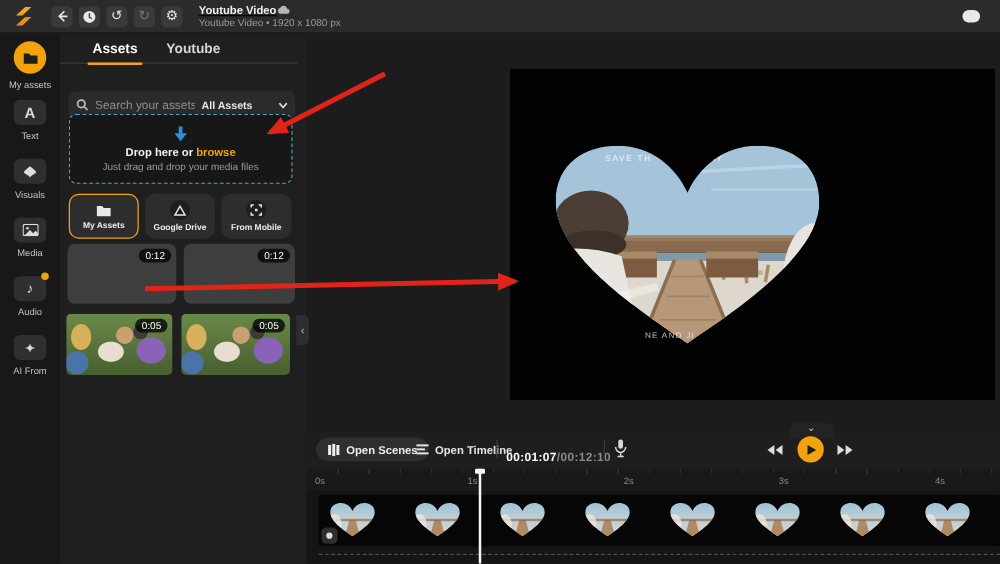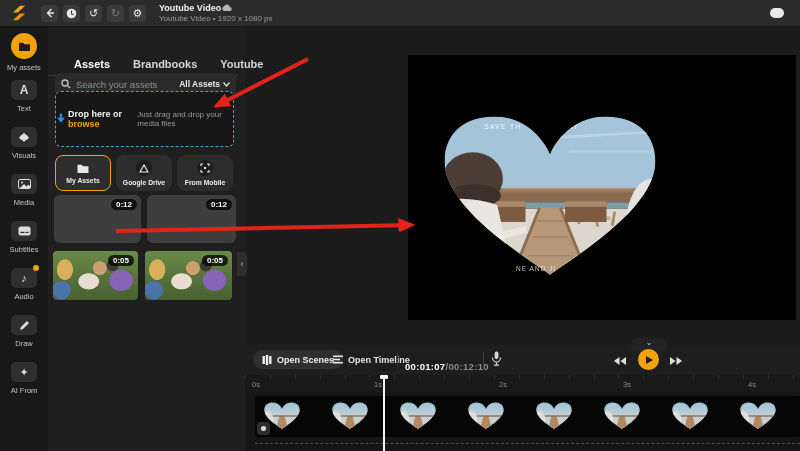--- a/index.html
+++ b/index.html
@@ -8,63 +8,63 @@
   .stage { position:relative; width:800px; height:451px; }
 
   
   .topbar { position:absolute; left:0; top:0; width:800px; height:27px; background:#2b2b2b;
     display:flex; align-items:center; padding:0 10px; gap:5px; border-bottom:1px solid #151515; z-index:10;}
   .logo { width:18px; height:18px; margin-right:8px; }
   .tb-btn { width:17px; height:17px; background:#3a3a3a; border-radius:4px; color:#e8e8e8;
     display:flex; align-items:center; justify-content:center; font-size:11px; line-height:1; }
   .tb-btn.disabled { color:#777; }
   .title-block { margin-left:8px; display:flex; flex-direction:column; justify-content:center; }
-  .title-row { display:flex; align-items:center; gap:0; }
+  .title-row { display:flex; align-items:center; gap:0;text-decoration:underline; }
   .doc-title { font-size:9px; font-weight:bold; color:#f2f2f2; }
   .doc-sub { font-size:8px; color:#9a9a9a; margin-top:1px; }
   .tb-spacer { flex:1; }
   .chat-bubble { width:14px; height:10px; background:#e8e8e8; border-radius:5px; position:relative; margin-right:6px;}
   .chat-bubble:after { content:""; position:absolute; left:2px; bottom:-3px; border:3px solid transparent; border-top-color:#e8e8e8; }
 
   
   .rail { position:absolute; left:0; top:27px; width:48px; height:424px; background:#181818;
     display:flex; flex-direction:column; align-items:center; padding-top:6px; z-index:5;}
   .rail-item { display:flex; flex-direction:column; align-items:center; margin-bottom:4px; width:48px; height:43px; }
   .rail-icon { width:26px; height:20px; background:#2f2f2f; border-radius:5px; color:#ddd;
     display:flex; align-items:center; justify-content:center; font-size:11px; position:relative; }
   .rail-item.first .rail-icon { width:26px; height:26px; border-radius:50%; background:#f2a20c; color:#1d1d1d; }
   .rail-label { font-size:7.5px; color:#c4c4c4; margin-top:4px; white-space:nowrap; }
   .badge-dot { position:absolute; right:-2px; top:-3px; width:6px; height:6px; border-radius:50%; background:#f2a20c; }
 
   
   .panel { position:absolute; left:48px; top:27px; width:197px; height:424px; background:#1f1f1f; z-index:5;}
   .tabs { position:absolute; left:0; top:0; width:190px; height:24px; display:flex; align-items:center;
-    padding-left:26px; gap:23px; border-bottom:1px solid #3a3a3a;margin-top:25px; }
+    padding-left:26px; gap:23px; border-bottom:1px solid #3a3a3a; }
   .tab { font-size:11px; font-weight:bold; color:#d6d6d6; position:relative; height:24px; display:flex; align-items:center;}
   .tab.active { color:#ffffff; }
   .tab.active:after { content:""; position:absolute; left:-4px; right:-4px; bottom:-1px; height:2px; background:#f2a20c; border-radius:1px;}
   .searchbar { position:absolute; left:7px; top:34px; width:181px; height:22px; background:#2b2b2b;
     border-radius:5px; display:flex; align-items:center; padding:0 6px; gap:5px;margin-top:12px;}
   .searchbar input { flex:1; min-width:10px; background:transparent; border:none; outline:none; color:#ddd; font-size:9.5px; }
   .searchbar input::placeholder { color:#8f8f8f; }
-  .filter { display:flex; align-items:center; gap:3px; font-size:8.5px; font-weight:bold; color:#e8e8e8; white-space:nowrap;}
+  .filter { display:flex; align-items:center; gap:21px; font-size:8.5px; font-weight:bold; color:#e8e8e8; white-space:nowrap;}
   .dropzone { position:absolute; left:7px; top:64px; width:179px; height:56px; border:1.5px dashed #53a0bf;
-    border-radius:6px; background:#171717; display:flex; flex-direction:row; align-items:center; justify-content:center; gap:2px;}
+    border-radius:6px; background:#171717; display:flex; flex-direction:column; align-items:center; justify-content:center; gap:2px;text-align:right;}
   .dz-title { font-size:9px; font-weight:bold; color:#f2f2f2; }
   .dz-title .browse { color:#f2a20c; }
   .dz-sub { font-size:8px; color:#9a9a9a; }
   .sources { position:absolute; left:7px; top:128px; display:flex; gap:5px; }
   .src-btn { width:56px; height:36px; background:#2d2d2d; border:1px solid #2d2d2d; border-radius:8px;
     display:flex; flex-direction:column; align-items:center; justify-content:center; gap:3px; color:#eee;}
   .src-btn.active { border-color:#f2a20c; }
   .src-btn .lbl { font-size:6.8px; font-weight:bold; }
   .src-circle { width:16px; height:16px; border-radius:50%; background:#1e1e1e; display:flex; align-items:center; justify-content:center;}
   .thumb { position:absolute; border-radius:6px; background:#3e3e3e; }
   .thumb .dur { position:absolute; right:4px; top:4px; background:rgba(5,5,5,.8); color:#fff; font-size:8px;
-    font-weight:bold; padding:1px 5px; border-radius:7px; }
+    font-weight:normal; padding:1px 5px; border-radius:7px; }
   .photo { border-radius:4px; overflow:hidden;
     background:
       radial-gradient(14px 18px at 14% 38%, #d8b05c 0 55%, transparent 60%),
       radial-gradient(16px 16px at 10% 80%, #4a74a8 0 55%, transparent 60%),
       radial-gradient(18px 14px at 42% 62%, #e8ddd0 0 55%, transparent 60%),
       radial-gradient(12px 12px at 55% 35%, #caa070 0 55%, transparent 60%),
       radial-gradient(10px 10px at 70% 30%, #3f3a35 0 55%, transparent 60%),
       radial-gradient(20px 18px at 80% 60%, #8a63b8 0 55%, transparent 62%),
       linear-gradient(180deg, #6a8a48 0%, #55703a 60%, #47602f 100%); }
   .collapse { position:absolute; left:237px; top:252px; width:10px; height:24px; background:#2e2e2e;
@@ -209,55 +209,36 @@
           <svg width="13" height="10" viewBox="0 0 13 10">
             <rect x="0.5" y="0.5" width="12" height="9" rx="1.5" fill="none" stroke="#ddd"></rect>
             <circle cx="4" cy="3.5" r="1" fill="#ddd"></circle>
             <path d="M2 9 L6 5 L8.5 7.5 L10.5 5.5 L12.5 7.8 V9 Z" fill="#ddd"></path>
           </svg>
         </div>
       <span class="rail-label">Media</span>
     </div>
     <div class="rail-item">
       <div class="rail-icon">
-          <svg width="13" height="10" viewBox="0 0 13 10">
-            <rect x="0.5" y="0.5" width="12" height="9" rx="2" fill="#ddd"></rect>
-            <rect x="2.5" y="5.8" width="4" height="1.3" fill="#2f2f2f"></rect>
-            <rect x="7.5" y="5.8" width="3" height="1.3" fill="#2f2f2f"></rect>
-          </svg>
-        </div>
-      <span class="rail-label">Subtitles</span>
-    </div>
-    <div class="rail-item">
-      <div class="rail-icon">
           <span>♪</span>
           <span class="badge-dot"></span>
         </div>
       <span class="rail-label">Audio</span>
-    </div>
-    <div class="rail-item">
-      <div class="rail-icon">
-          <svg width="11" height="11" viewBox="0 0 11 11">
-            <path d="M1 10 L2 7 L8 1 L10 3 L4 9 Z" fill="#ddd"></path>
-          </svg>
-        </div>
-      <span class="rail-label">Draw</span>
     </div>
     <div class="rail-item">
       <div class="rail-icon">
           <span>✦</span>
         </div>
       <span class="rail-label">AI From</span>
     </div>
   </div>
 
   <div class="panel">
     <div class="tabs">
       <span class="tab active">Assets</span>
-      <span class="tab">Brandbooks</span>
       <span class="tab">Youtube</span>
     </div>
 
     <div class="searchbar">
       <svg width="10" height="10" viewBox="0 0 10 10">
         <circle cx="4" cy="4" r="3" fill="none" stroke="#bdbdbd" stroke-width="1.4"></circle>
         <path d="M6.3 6.3 L9 9" stroke="#bdbdbd" stroke-width="1.4"></path>
       </svg>
       <input type="text" placeholder="Search your assets" style="">
       <div class="filter">

